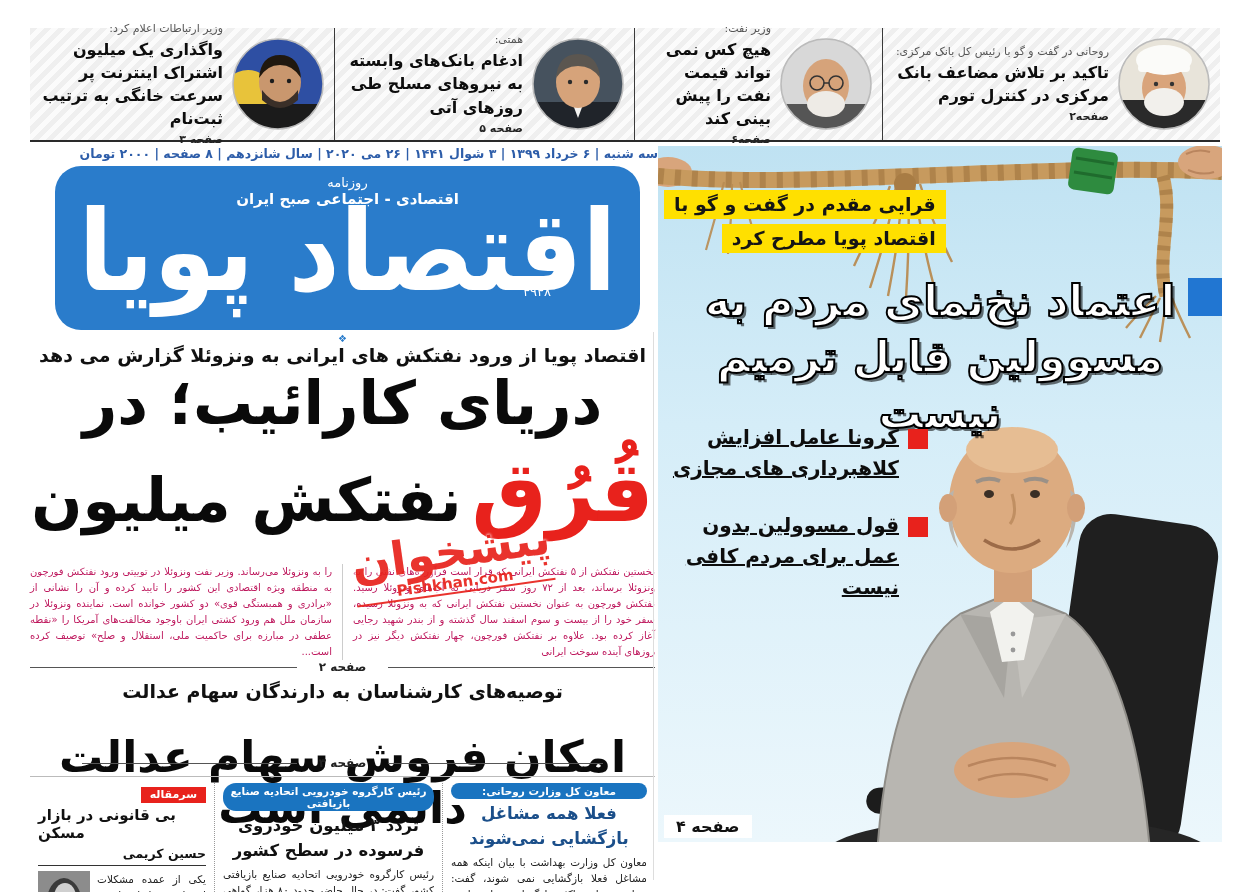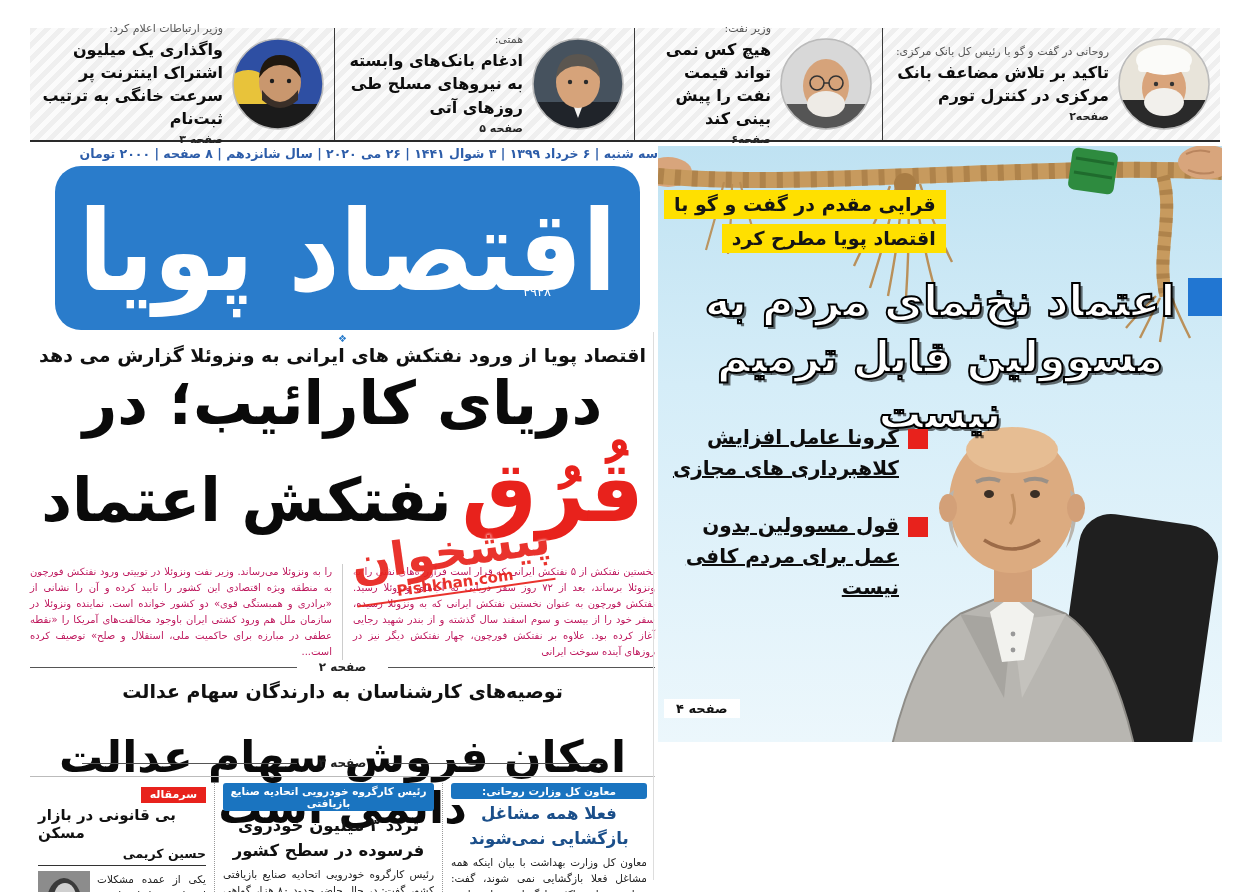--- a/index.html
+++ b/index.html
@@ -53,49 +53,49 @@
   .second-kicker{position:absolute;left:30px;top:680px;width:625px;text-align:center;font-size:19px;font-weight:bold;}
   .second-h{position:absolute;left:30px;top:700px;width:625px;text-align:center;font-size:44px;font-weight:bold;color:#0a0a0a;margin-top:31px;}
 
   
   .bottom{position:absolute;left:30px;top:776px;width:625px;height:116px;display:flex;border-top:1px solid #bbb;padding-top:6px;box-sizing:border-box;}
   .bcol{box-sizing:border-box;padding:0 8px;}
   .bcol.health{flex:0 0 213px;border-left:1px dotted #999;}
   .bcol.cars{flex:0 0 228px;border-left:1px dotted #999;}
   .bcol.editorial{flex:1;}
   .kbar{background:#1a74c0;color:#fff;font-size:10.5px;font-weight:bold;text-align:center;
-        border-radius:3px;padding:2px 4px;margin-bottom:3px;}
+        border-radius:13px;padding:2px 4px;margin-bottom:3px;}
   .b-h{font-size:16.5px;font-weight:bold;text-align:center;line-height:1.5;margin:1px 0 2px;}
   .b-h.navy{color:#1b4f8a;}
   .small-body{font-size:10.5px;line-height:1.55;text-align:justify;color:#222;}
   .ed-tagwrap{text-align:right;}
   .ed-tag{display:inline-block;background:#e8221c;color:#fff;font-size:11px;font-weight:bold;padding:1px 9px 2px;}
   .ed-h{font-size:15px;font-weight:bold;margin:3px 0 4px;text-align:left;}
   .ed-author{font-size:12.5px;font-weight:bold;border-bottom:1px solid #333;padding-bottom:4px;margin-bottom:5px;text-align:right;}
   .ed-row{display:flex;gap:7px;align-items:flex-start;}
   .ed-row .small-body{flex:1;}
   .ed-portrait{flex:0 0 52px;height:62px;}
 
   
-  .photo-box{position:absolute;left:658px;top:146px;width:564px;height:596px;overflow:hidden;
+  .photo-box{position:absolute;left:658px;top:146px;width:564px;height:696px;overflow:hidden;
              background:linear-gradient(180deg,#bfe2f2 0%,#d5edf8 40%,#ecf7fc 100%);}
   .rope-svg{position:absolute;top:0;left:0;z-index:1;}
   .man-svg{position:absolute;left:150px;top:252px;z-index:1;}
   .blue-bar{position:absolute;top:132px;left:530px;width:34px;height:38px;background:#2176d2;z-index:2;}
   .lead-kickers{position:absolute;top:44px;left:6px;display:flex;flex-direction:column;gap:5px;
                 align-items:flex-start;z-index:3;}
   .lead-kickers span{background:#ffe000;padding:3px 10px 4px;font-size:19px;font-weight:bold;color:#151515;}
   .lead-h{position:absolute;top:128px;left:0;width:100%;text-align:center;z-index:3;
           font-size:43px;font-weight:bold;line-height:1.3;color:#fff;
           -webkit-text-stroke:2px #000;text-shadow:3px 3px 0 rgba(0,0,0,.55);}
   .lead-bullets{position:absolute;top:276px;left:4px;width:266px;display:flex;flex-direction:column;gap:26px;z-index:3;}
   .bullet{display:flex;gap:9px;align-items:flex-start;text-align:right;}
   .bullet .sq{flex:0 0 20px;height:20px;background:#e8221c;margin-top:7px;}
   .bullet .bt{font-size:20px;font-weight:bold;line-height:1.55;color:#0d0d0d;text-decoration:underline;}
-  .lead-page{position:absolute;bottom:24px;left:6px;background:#fff;padding:2px 12px;font-size:13px;font-weight:bold;z-index:3;}
+  .lead-page{position:absolute;bottom:4px;left:6px;background:#fff;padding:2px 12px;font-size:16px;font-weight:bold;z-index:3;}
 
   .vdiv{position:absolute;left:653px;top:332px;width:1px;height:548px;background:#ddd;}
 
   
   .wm{position:absolute;left:352px;top:528px;z-index:5;transform:rotate(-8deg);text-align:center;
       color:#e8221c;opacity:.92;pointer-events:none;}
   .wm-fa{font-size:46px;font-weight:bold;line-height:1;text-shadow:0 0 3px #fff,0 0 3px #fff;}
   .wm-en{font-size:15px;font-weight:bold;border-bottom:2px solid #e8221c;}
 </style>
 </head>
@@ -205,31 +205,35 @@
         <h3>واگذاری یک میلیون اشتراک اینترنت پر سرعت خانگی به ترتیب ثبت‌نام</h3>
         <span class="page-sm">صفحه ۳</span>
       </div>
     </div>
   </div>
 
   <div class="dateline">سه شنبه | ۶ خرداد ۱۳۹۹ |  ۳ شوال ۱۴۴۱ | ۲۶ می ۲۰۲۰ | سال شانزدهم | ۸ صفحه | ۲۰۰۰ تومان</div>
 
   <div class="logo-box">
     <div class="logo-title">اقتصاد پویا</div>
+    <div class="logo-tag">
+      <span class="l1">روزنامه</span>
+      <span class="l2">اقتصادی - اجتماعی صبح ایران</span>
+    </div>
     <div class="logo-issue">۳۹۴۸</div>
   </div>
 
   <div class="main-kicker">
     <span class="ornament">❖</span>
     <span>اقتصاد پویا از ورود نفتکش های ایرانی به ونزوئلا گزارش می دهد</span>
   </div>
   <div class="main-h1">دریای کارائیب؛ در</div>
   <div class="main-h2">
     <span class="h2-red">قُرُق</span>
-    <span class="h2-black">نفتکش اعتماد</span>
+    <span class="h2-black">نفتکش میلیون</span>
   </div>
   <div class="main-cols">
     <div class="main-col">نخستین نفتکش از ۵ نفتکش ایرانی که قرار است فرآورده‌های نفتی را به ونزوئلا برساند، بعد از ۷۲ روز سفر دریایی به آب‌های ونزوئلا رسید. نفتکش فورچون به عنوان نخستین نفتکش ایرانی که به ونزوئلا رسیده، سفر خود را از بیست و سوم اسفند سال گذشته و از بندر شهید رجایی آغاز کرده بود. علاوه بر نفتکش فورچون، چهار نفتکش دیگر نیز در روزهای آینده سوخت ایرانی</div>
     <div class="col-divider"></div>
     <div class="main-col">را به ونزوئلا می‌رساند. وزیر نفت ونزوئلا در توییتی ورود نفتکش فورچون به منطقه ویژه اقتصادی این کشور را تایید کرده و آن را نشانی از «برادری و همبستگی قوی» دو کشور خوانده است. نماینده ونزوئلا در سازمان ملل هم ورود کشتی ایران باوجود مخالفت‌های آمریکا را «نقطه عطفی در مبارزه برای حاکمیت ملی، استقلال و صلح» توصیف کرده است...</div>
   </div>
   <div class="sep sep2">
     <div class="ln"></div>
     <span>صفحه ۲</span>
     <div class="ln"></div>

